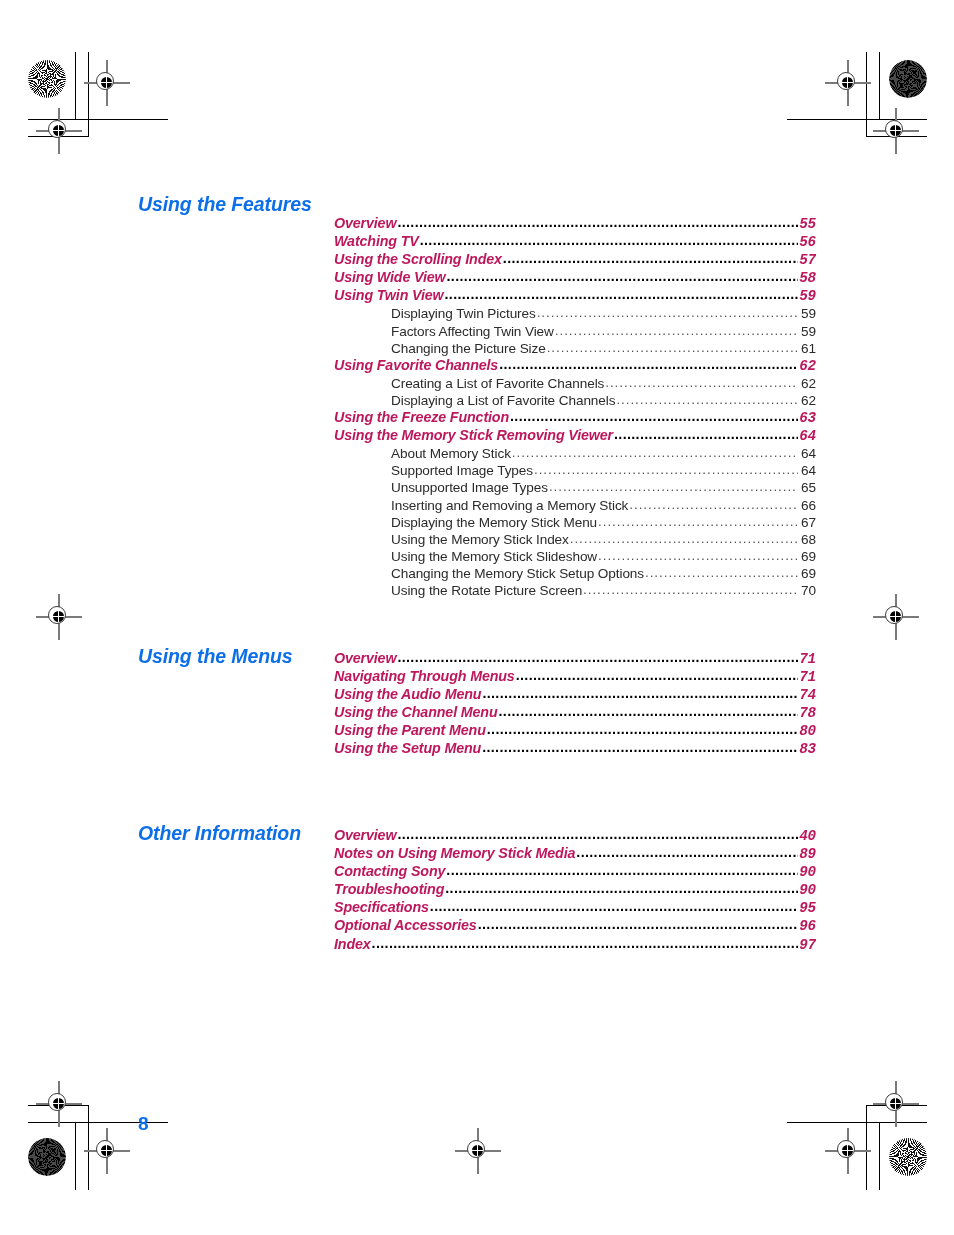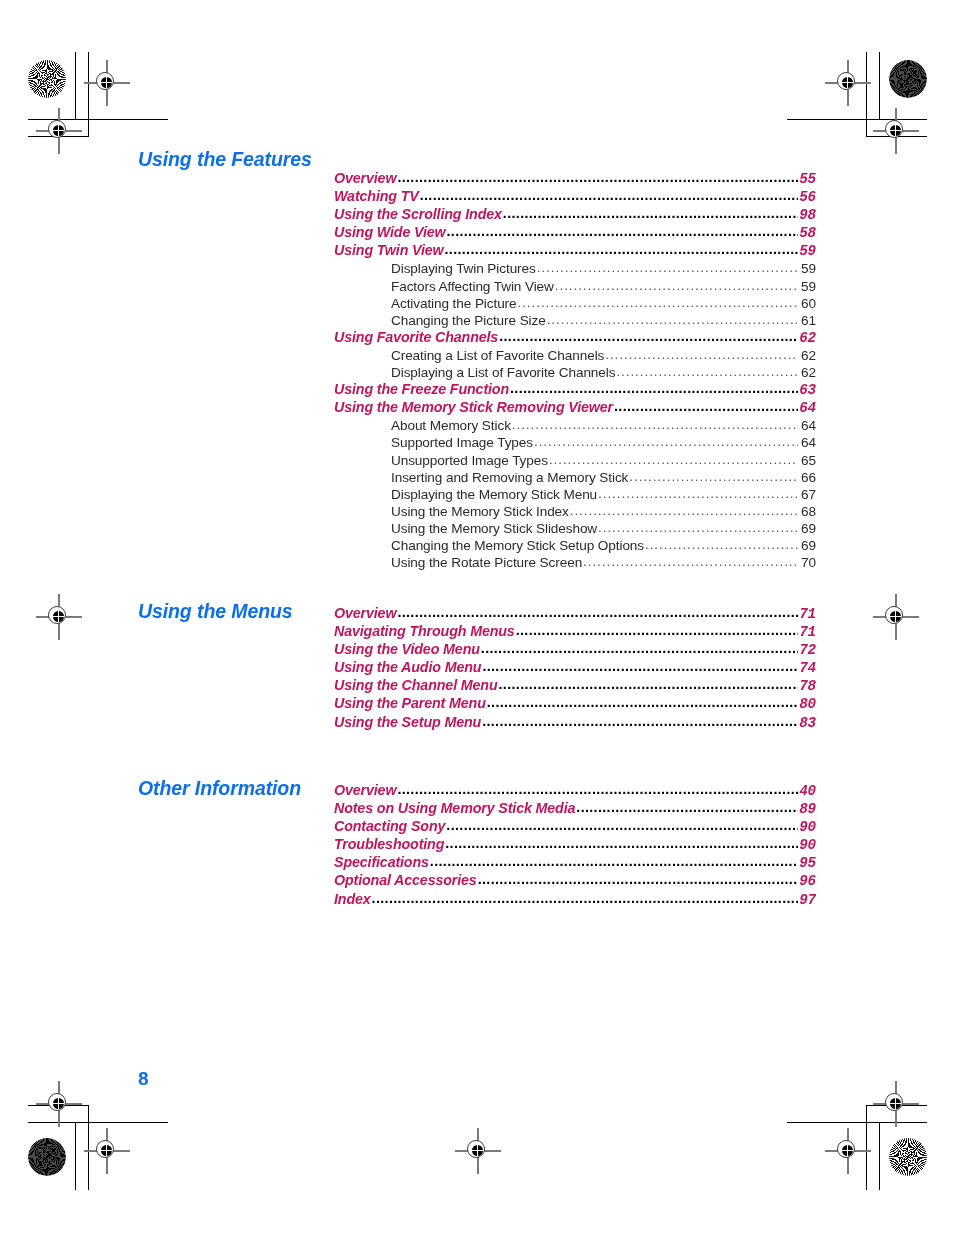--- a/index.html
+++ b/index.html
@@ -67,21 +67,21 @@
       repeating-conic-gradient(from 0deg, #000 0deg 2.2deg, #4a4a4a 2.2deg 4.4deg),
       #222;
   }
   .rosette .core {
     position: absolute; left: 50%; top: 50%;
     width: 2px; height: 2px; margin: -1px 0 0 -1px;
     background: #000;
   }
 
   
-  .page { position: absolute; inset: 0; }
+  .page { position: absolute; inset: 0; margin-top: 45px; }
 
   .section { position: absolute; }
 
   .section-title {
     position: absolute;
     left: 0; top: 0;
     white-space: nowrap;
     font-style: italic;
     font-weight: bold;
     font-size: 19.5px;
@@ -299,46 +299,41 @@
           <span class="toc-page">55</span>
         </div>
         <div class="toc-row lvl1">
           <span class="toc-label">Watching TV</span>
           <span class="toc-leader"></span>
           <span class="toc-page">56</span>
         </div>
         <div class="toc-row lvl1">
           <span class="toc-label">Using the Scrolling Index</span>
           <span class="toc-leader"></span>
-          <span class="toc-page">98</span>
+          <span class="toc-page">57</span>
         </div>
         <div class="toc-row lvl1">
           <span class="toc-label">Using Wide View</span>
           <span class="toc-leader"></span>
           <span class="toc-page">58</span>
         </div>
         <div class="toc-row lvl1">
           <span class="toc-label">Using Twin View</span>
           <span class="toc-leader"></span>
           <span class="toc-page">59</span>
         </div>
         <div class="toc-row lvl2">
           <span class="toc-label">Displaying Twin Pictures</span>
           <span class="toc-leader"></span>
           <span class="toc-page">59</span>
         </div>
         <div class="toc-row lvl2">
           <span class="toc-label">Factors Affecting Twin View</span>
           <span class="toc-leader"></span>
           <span class="toc-page">59</span>
-        </div>
-        <div class="toc-row lvl2">
-          <span class="toc-label">Activating the Picture</span>
-          <span class="toc-leader"></span>
-          <span class="toc-page">60</span>
         </div>
         <div class="toc-row lvl2">
           <span class="toc-label">Changing the Picture Size</span>
           <span class="toc-leader"></span>
           <span class="toc-page">61</span>
         </div>
         <div class="toc-row lvl1">
           <span class="toc-label">Using Favorite Channels</span>
           <span class="toc-leader"></span>
           <span class="toc-page">62</span>
@@ -418,25 +413,20 @@
           <span class="toc-label">Overview</span>
           <span class="toc-leader"></span>
           <span class="toc-page">71</span>
         </div>
         <div class="toc-row lvl1">
           <span class="toc-label">Navigating Through Menus</span>
           <span class="toc-leader"></span>
           <span class="toc-page">71</span>
         </div>
         <div class="toc-row lvl1">
-          <span class="toc-label">Using the Video Menu</span>
-          <span class="toc-leader"></span>
-          <span class="toc-page">72</span>
-        </div>
-        <div class="toc-row lvl1">
           <span class="toc-label">Using the Audio Menu</span>
           <span class="toc-leader"></span>
           <span class="toc-page">74</span>
         </div>
         <div class="toc-row lvl1">
           <span class="toc-label">Using the Channel Menu</span>
           <span class="toc-leader"></span>
           <span class="toc-page">78</span>
         </div>
         <div class="toc-row lvl1">

